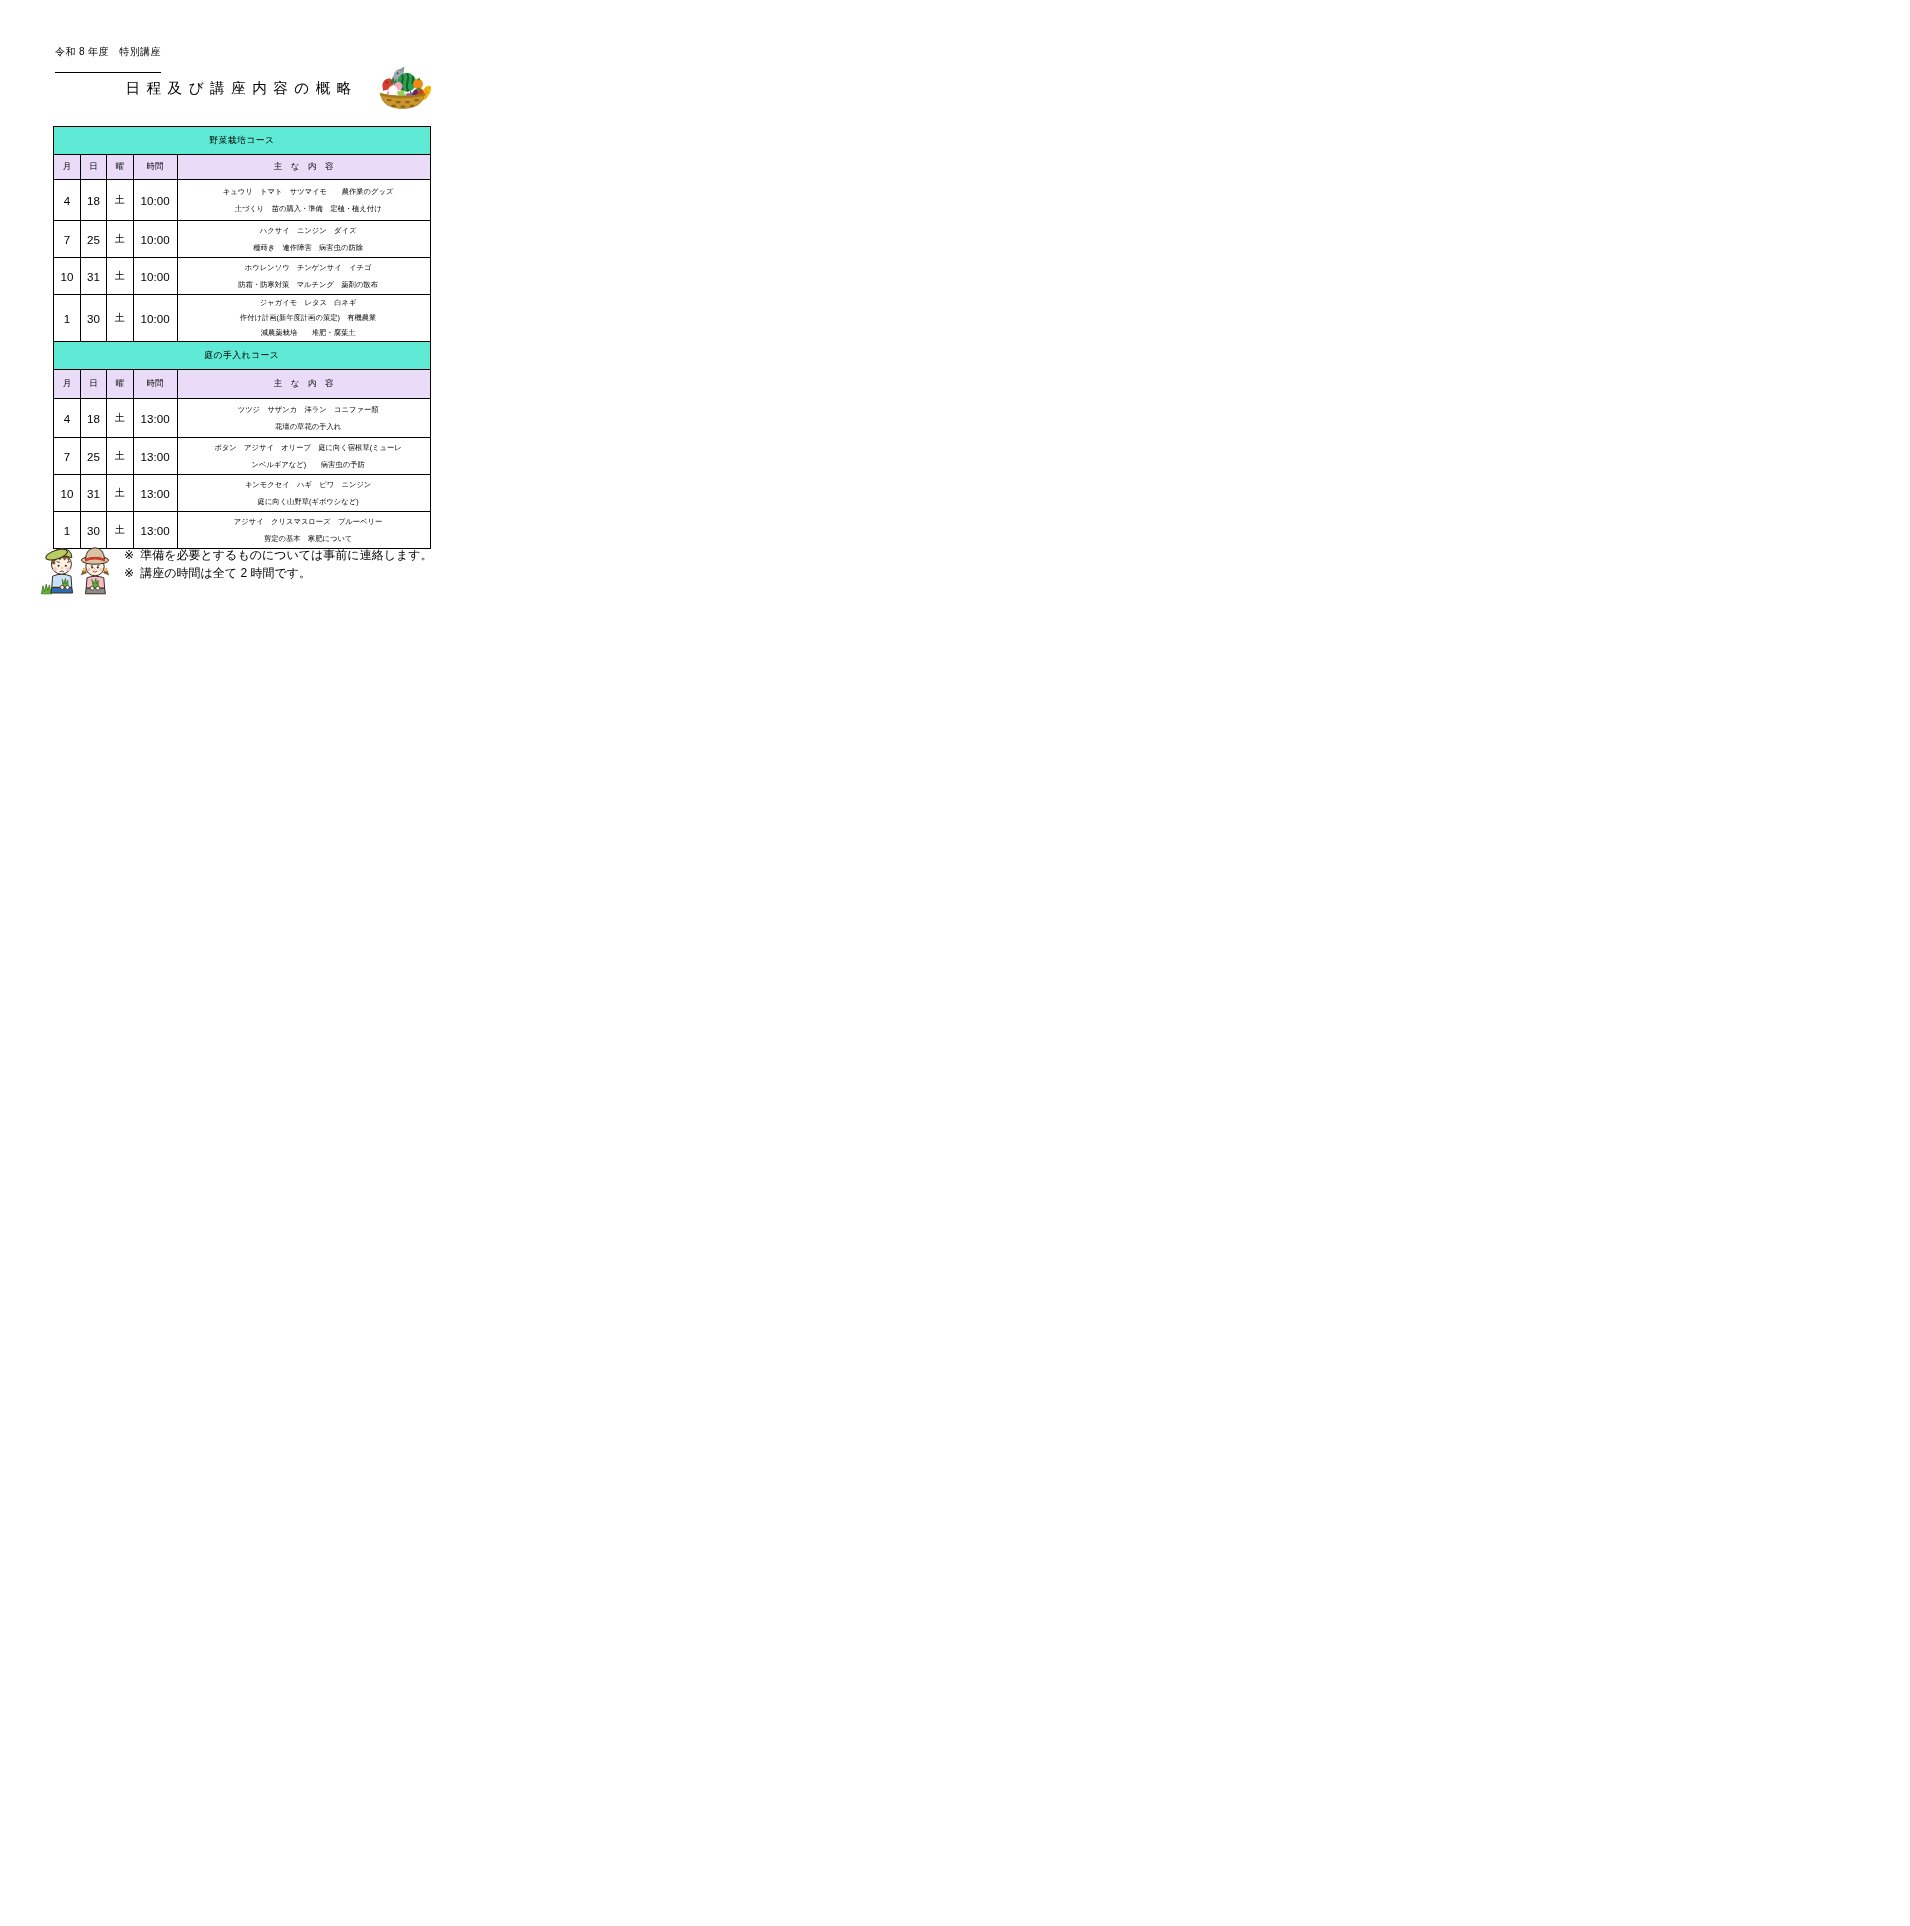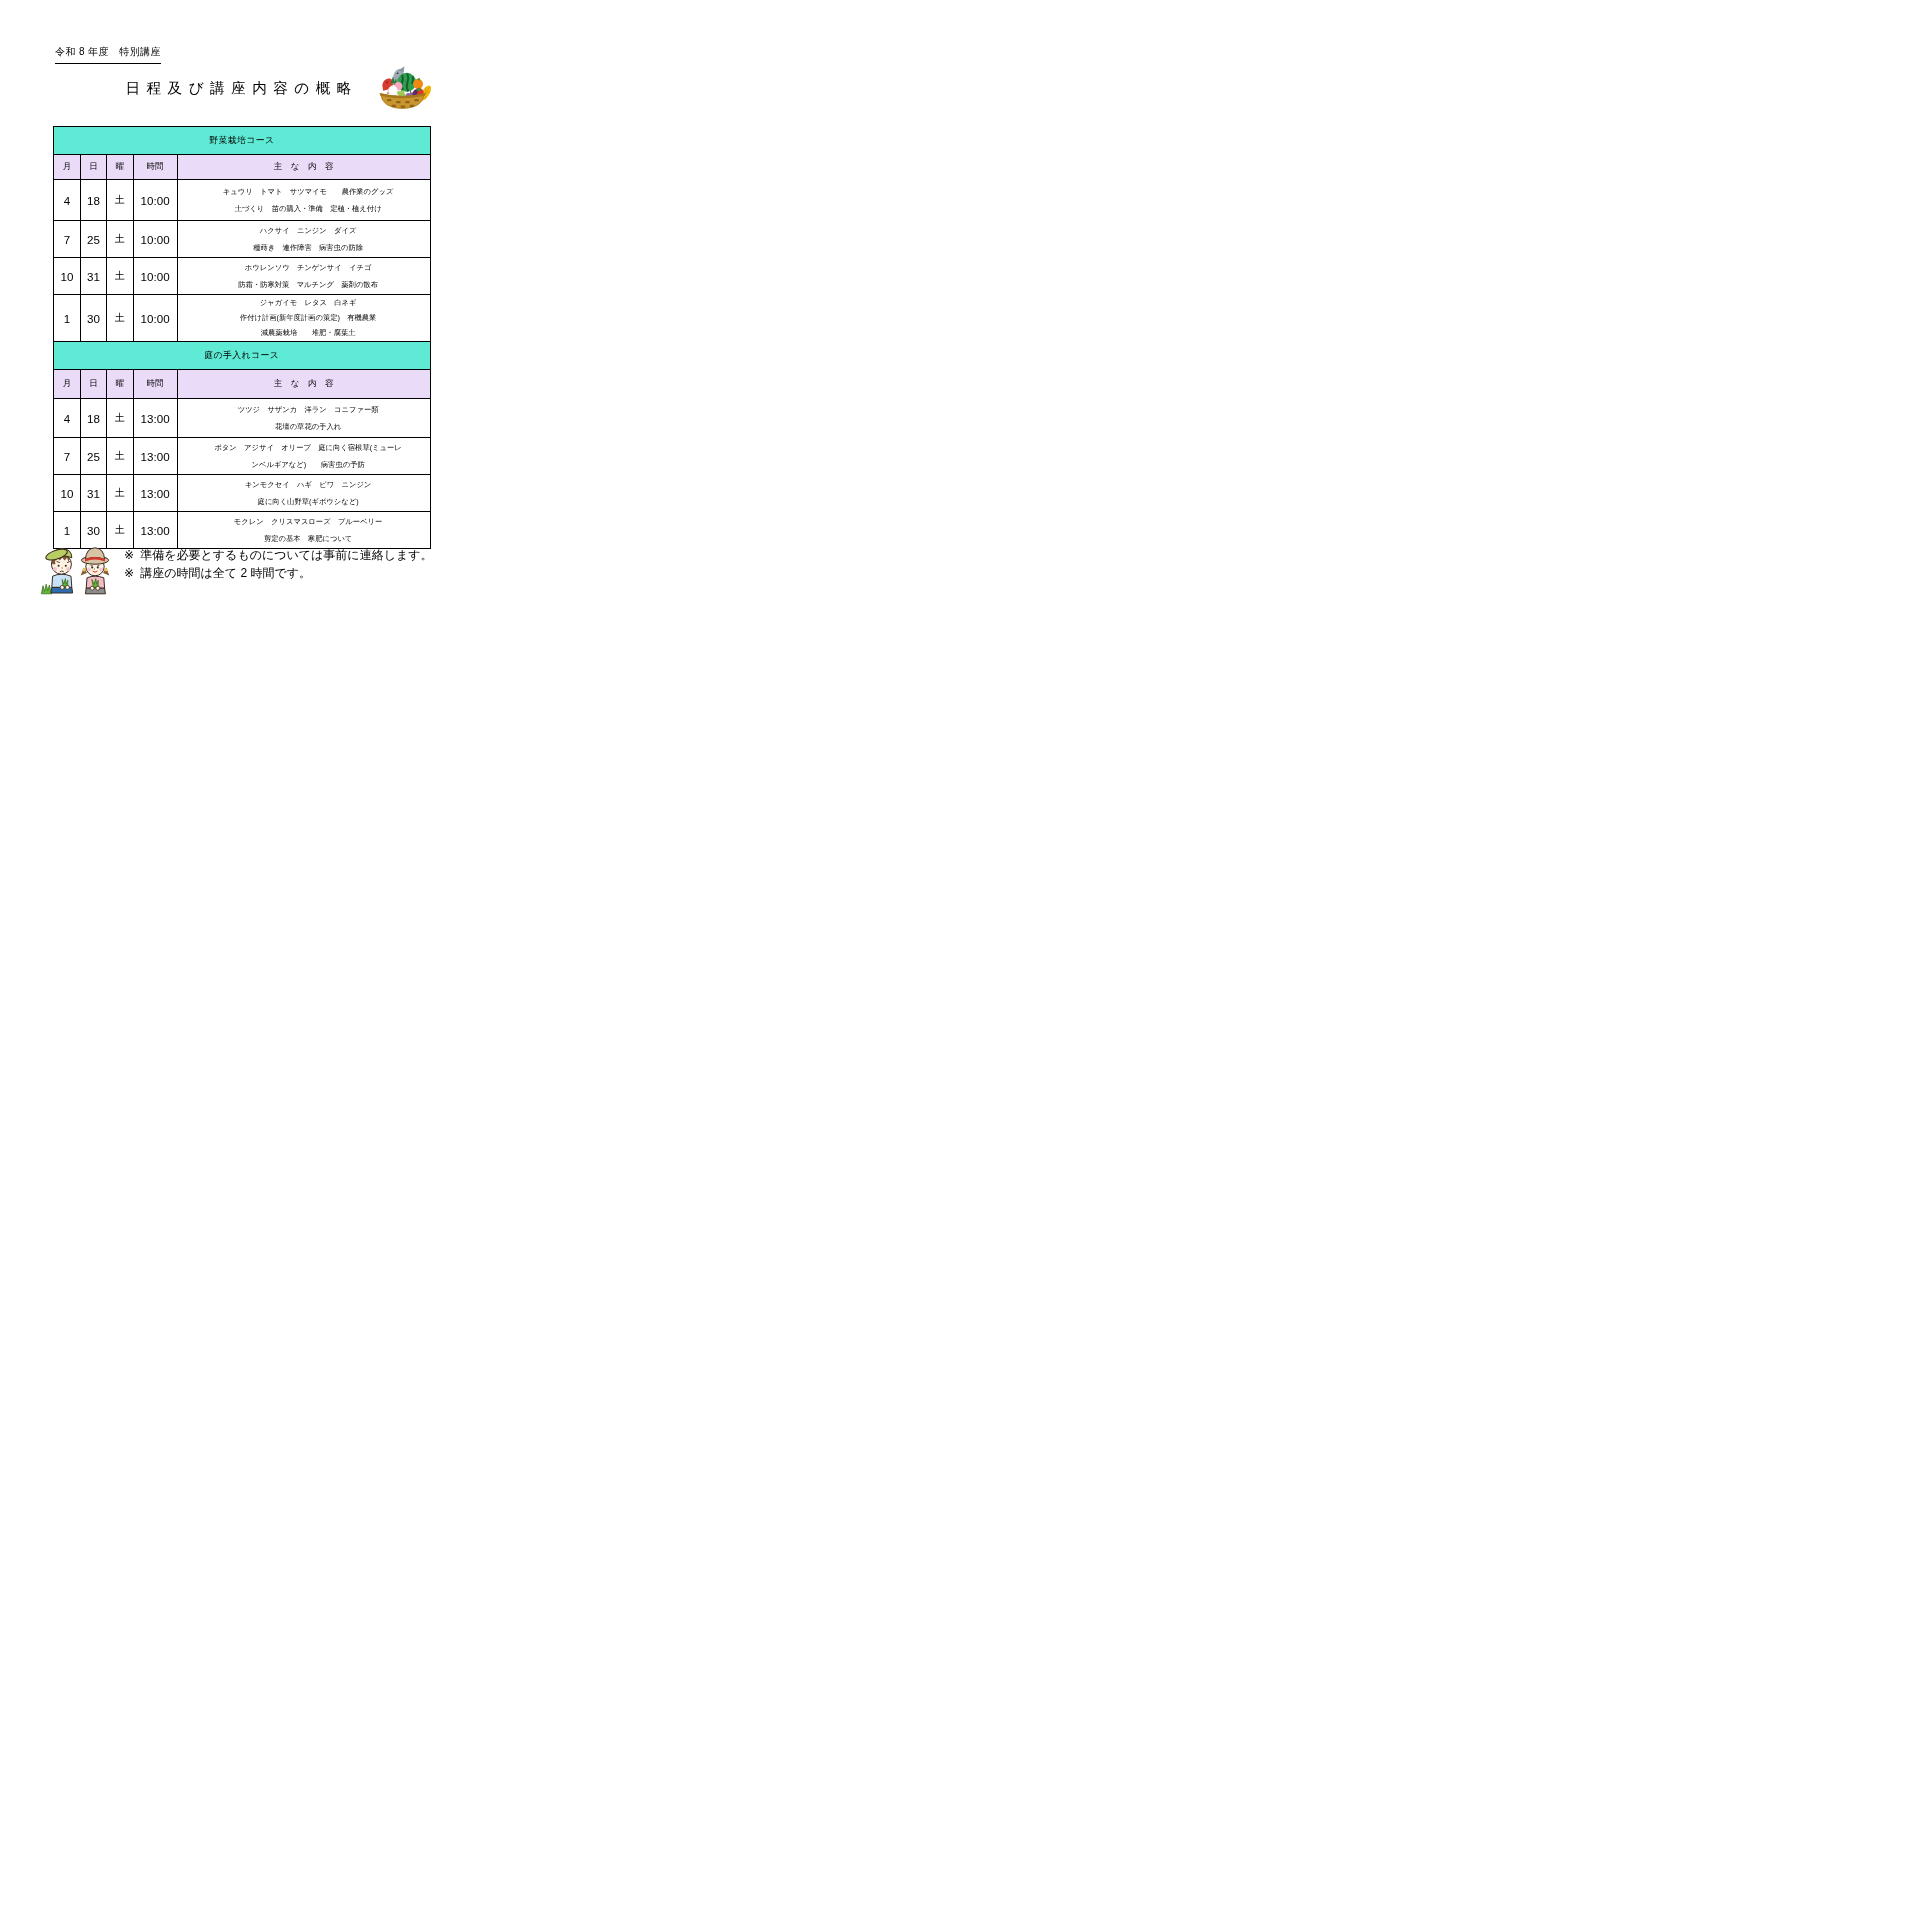--- a/index.html
+++ b/index.html
@@ -12,21 +12,21 @@
     overflow: hidden;
   }
   
   .subtitle {
     position: absolute;
     left: 55px;
     top: 45px;
     font-size: 10px;
     letter-spacing: 0.4px;
     border-bottom: 1.5px solid #000;
-    padding-bottom: 4px;
+    padding-bottom: 13px;
     display: inline-block;
   }
   .main-title {
     position: absolute;
     left: 0;
     top: 79px;
     width: 100%;
     text-align: center;
     font-size: 14.6px;
     letter-spacing: 1.2px;
@@ -263,21 +263,21 @@
           <div>キンモクセイ　ハギ　ビワ　ニンジン</div>
           <div>庭に向く山野草(ギボウシなど)</div>
         </td>
       </tr>
       <tr class="data-row" style="height:37px">
         <td class="num-cell">1</td>
         <td class="num-cell">30</td>
         <td class="wd-cell">土</td>
         <td class="num-cell">13:00</td>
         <td class="content-cell">
-          <div>モクレン　クリスマスローズ　ブルーベリー</div>
+          <div>アジサイ　クリスマスローズ　ブルーベリー</div>
           <div>剪定の基本　寒肥について</div>
         </td>
       </tr>
     </tbody>
   </table>
 
   <div class="note note-1">
     <span class="note-mark">※</span><span>準備を必要とするものについては事前に連絡します。</span>
   </div>
   <div class="note note-2">

